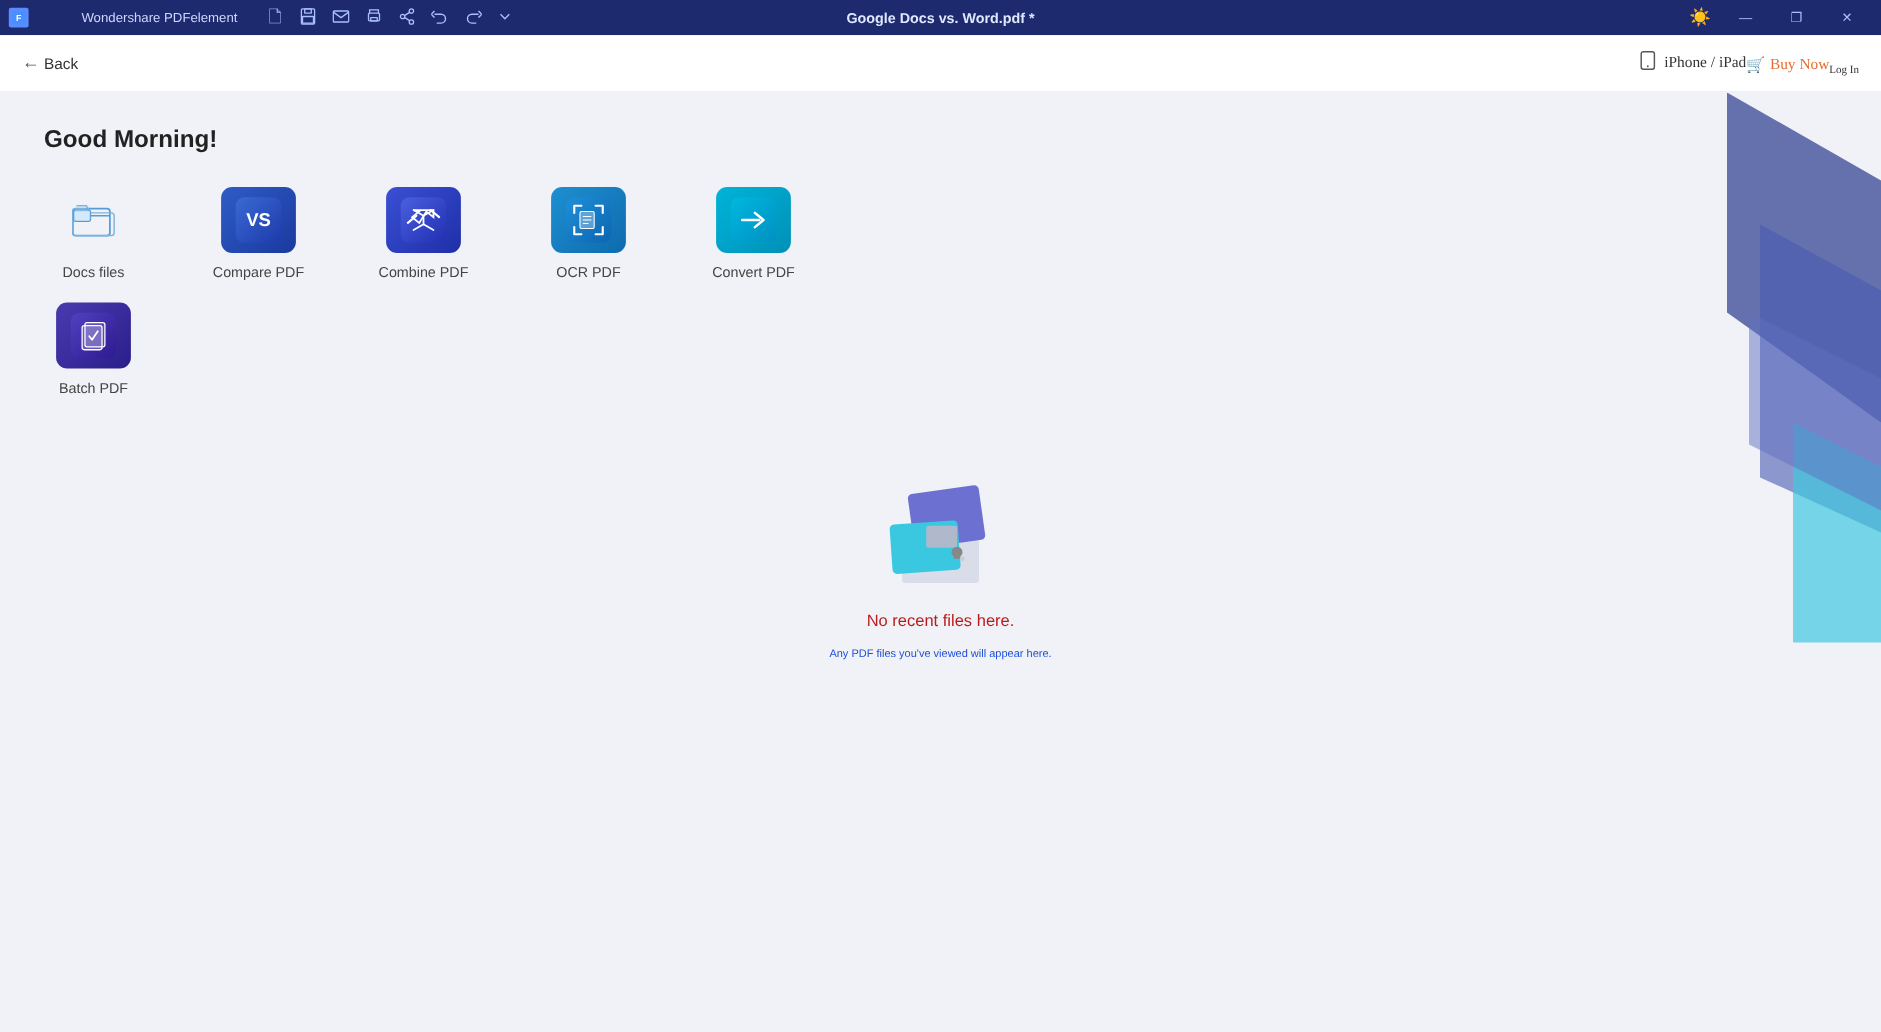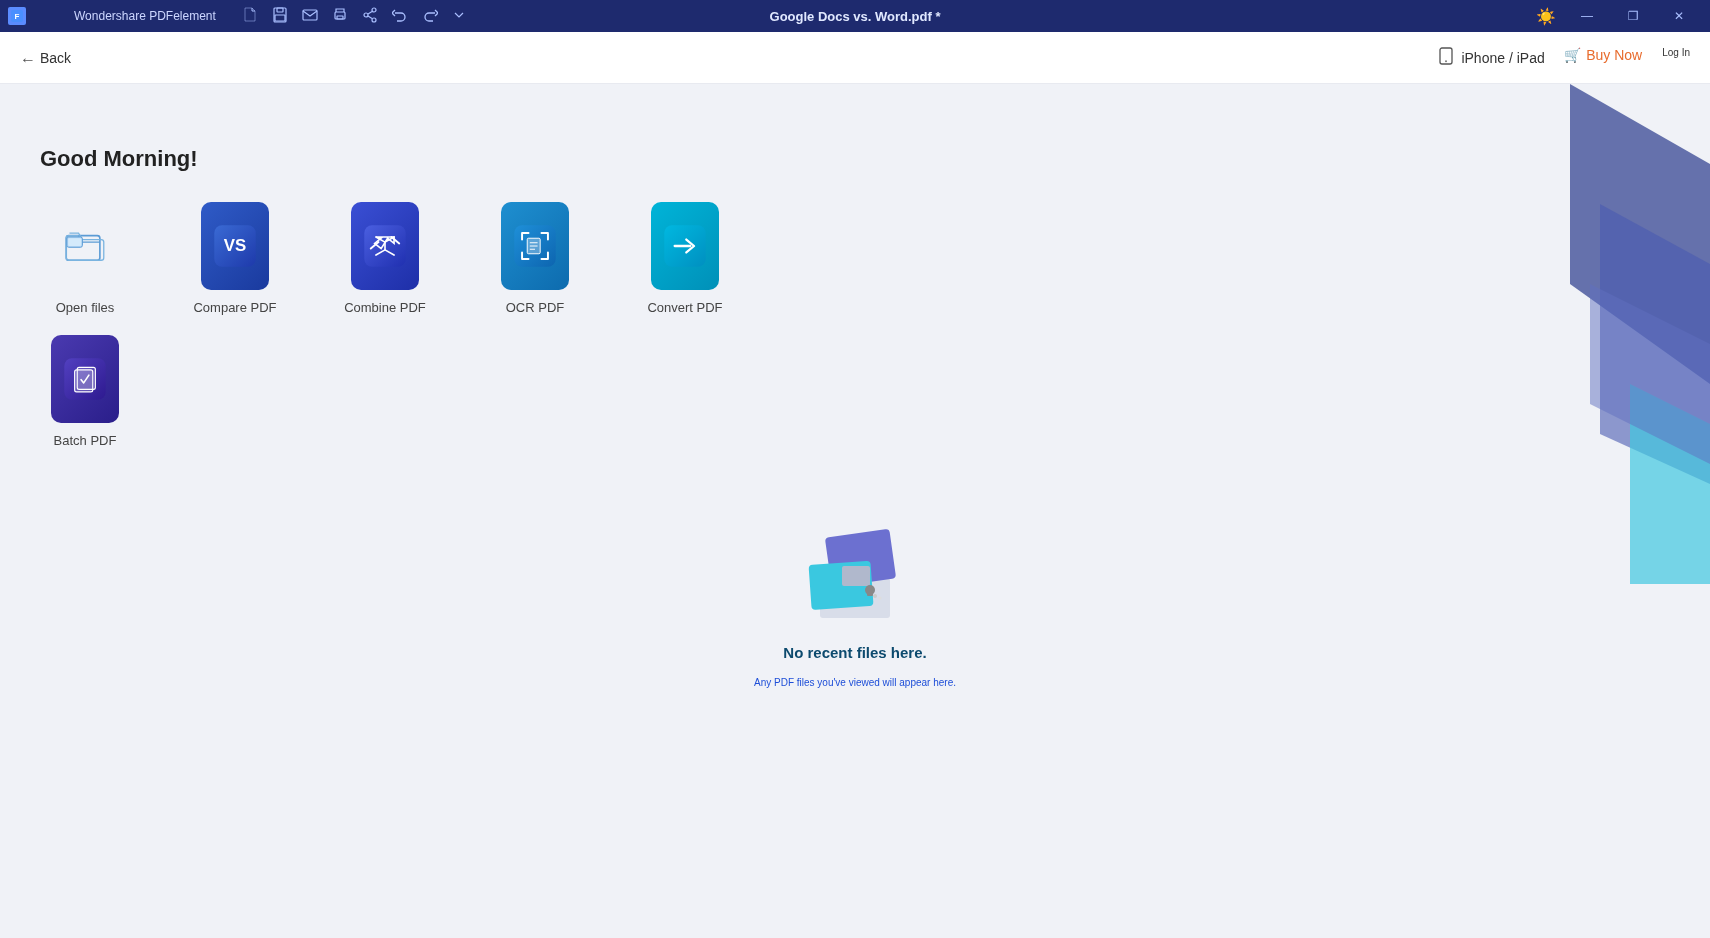--- a/index.html
+++ b/index.html
@@ -92,22 +92,22 @@
       color: #333;
       font-size: 14px;
       cursor: pointer;
       text-decoration: none;
     }
     .back-arrow { font-size: 16px; color: #555; }
     .sub-header-right {
       position: absolute;
       right: 20px;
       display: flex;
-      align-items: flex-start;
-      gap: 20px;
+      align-items: flex-end;
+      font-family: Liberation Serif, serif;
     }
     .iphone-ipad-btn {
       display: flex;
       align-items: center;
       gap: 6px;
       font-size: 14px;
       color: #333;
       cursor: pointer;
     }
     .ipad-icon { font-size: 16px; color: #555; }
@@ -136,21 +136,20 @@
       flex: 1;
       padding: 30px 40px;
       overflow: hidden;
       position: relative;
     }
     .greeting {
       font-size: 22px;
       font-weight: 700;
       color: #222;
       margin-bottom: 30px;
-      margin-top: 32px;
     }
 
     
     .tools-section {
       display: flex;
       flex-direction: column;
       gap: 20px;
     }
     .tools-row {
       display: flex;
@@ -160,21 +159,21 @@
     .tool-item {
       display: flex;
       flex-direction: column;
       align-items: center;
       gap: 10px;
       cursor: pointer;
       width: 90px;
     }
     .tool-icon {
       width: 68px;
-      height: 88px;
+      height: 60px;
       border-radius: 12px;
       display: flex;
       align-items: center;
       justify-content: center;
     }
     .tool-label {
       font-size: 13px;
       color: #444;
       text-align: center;
       white-space: nowrap;
@@ -207,22 +206,22 @@
     .recent-area {
       display: flex;
       flex-direction: column;
       align-items: center;
       justify-content: center;
       margin-top: 60px;
       gap: 16px;
     }
     .no-recent-title {
       font-size: 15px;
-      color: #0c4a6e;
-      font-weight: 700;
+      color: #b91c1c;
+      font-weight: 400;
     }
     .no-recent-subtitle {
       font-size: 10px;
       color: #1d4ed8;
     }
   </style>
 </head>
 <body>
 
 <div class="title-bar">
@@ -335,21 +334,21 @@
           <div class="tool-icon icon-open-files">
             <svg width="68" height="68" viewBox="0 0 68 68">
               <rect x="5" y="18" width="52" height="38" rx="4" fill="none" stroke="#5b9bd5" stroke-width="2.5"></rect>
               <path d="M5 28h52" stroke="#5b9bd5" stroke-width="2" fill="none"></path>
               <path d="M5 22c0-2.2 1.8-4 4-4h14l5 6H59c2.2 0 4 1.8 4 4v24c0 2.2-1.8 4-4 4H9c-2.2 0-4-1.8-4-4V22z" fill="none" stroke="#7ab4e0" stroke-width="2"></path>
               <path d="M10 14h14l5 8" stroke="#7ab4e0" stroke-width="2" fill="none"></path>
               <rect x="6" y="20" width="24" height="16" rx="3" fill="#b8d9f5" stroke="#5b9bd5" stroke-width="1.5"></rect>
               <rect x="8" y="22" width="20" height="12" rx="2" fill="#d4eafb"></rect>
             </svg>
           </div>
-          <span class="tool-label">Open files</span>
+          <span class="tool-label">Docs files</span>
         </div>
 
         <div class="tool-item">
           <div class="tool-icon icon-compare">
             <svg width="68" height="68" viewBox="0 0 68 68">
               <rect x="2" y="2" width="64" height="64" rx="12" fill="url(#cmpGrad)"></rect>
               <defs>
                 <linearGradient id="cmpGrad" x1="0" y1="0" x2="1" y2="1">
                   <stop offset="0%" stop-color="#3a6ad4"></stop>
                   <stop offset="100%" stop-color="#1e3aab"></stop>

